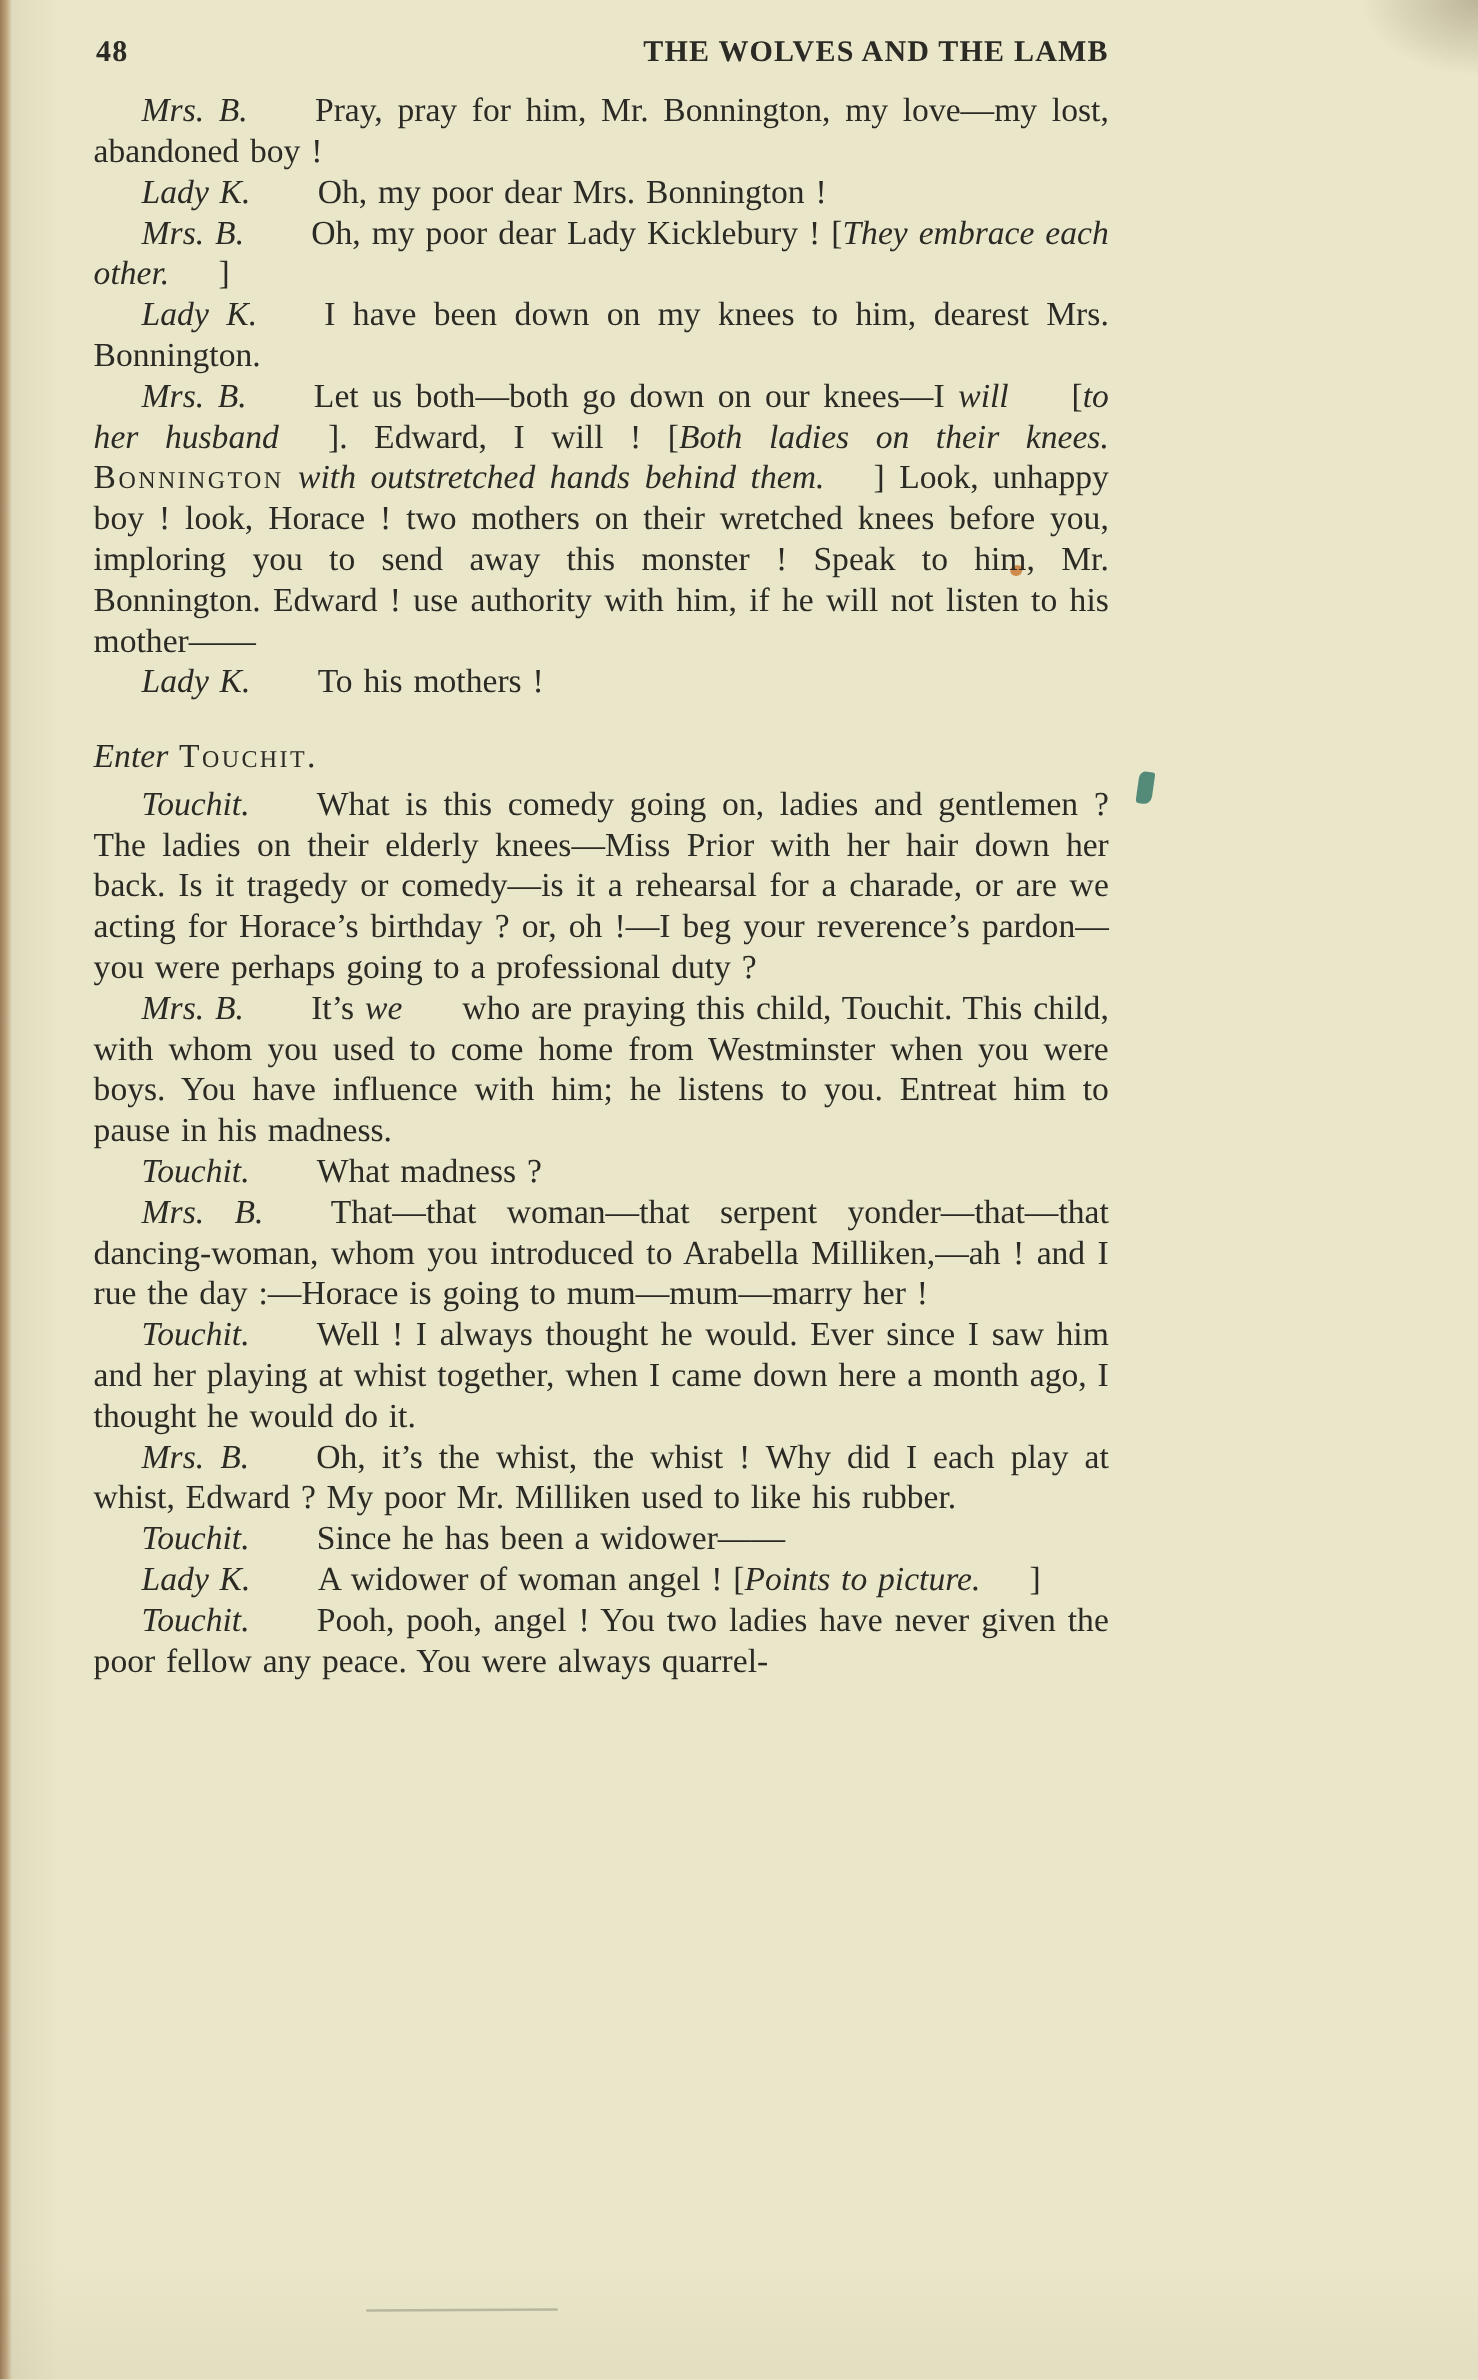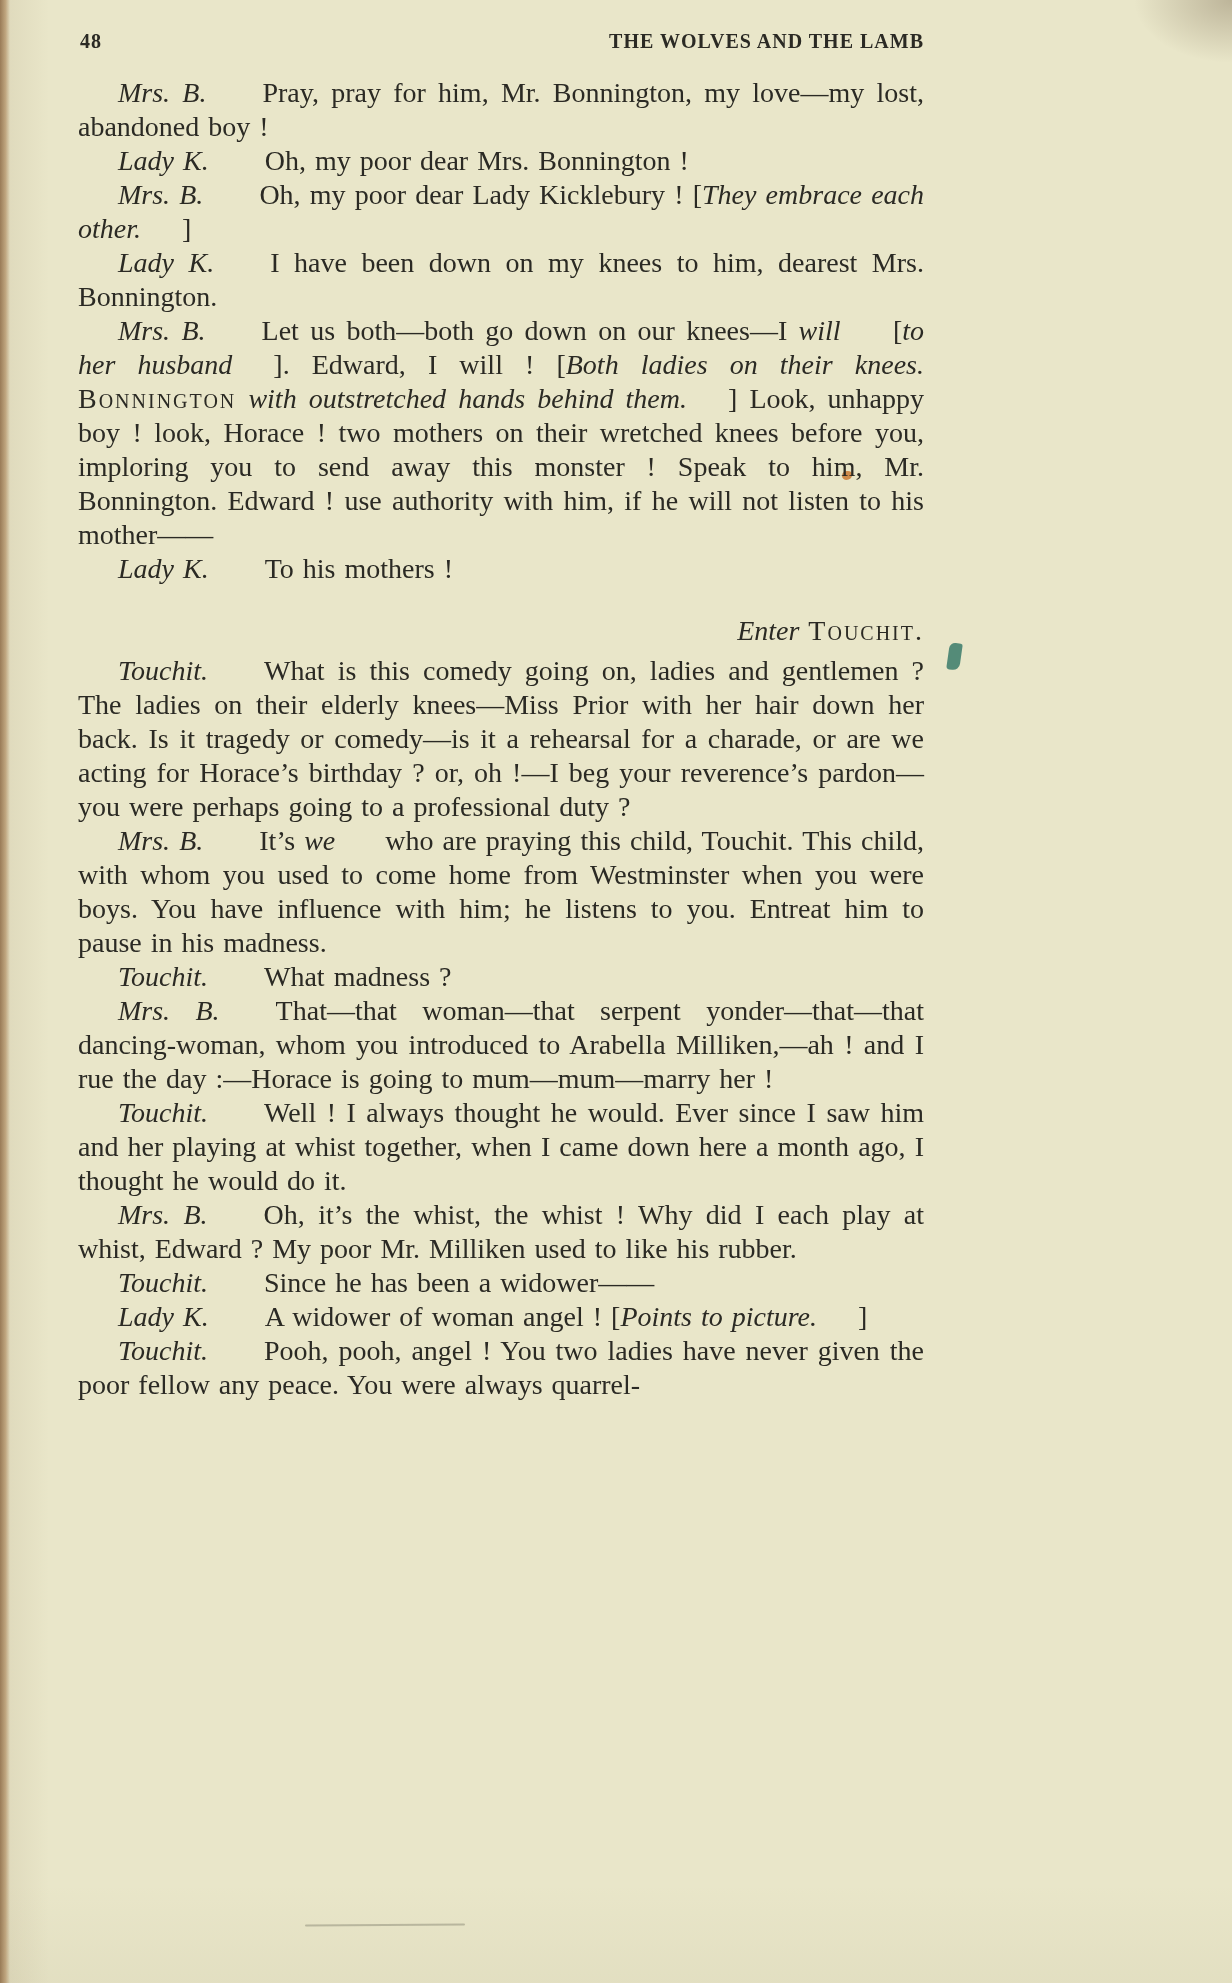--- a/index.html
+++ b/index.html
@@ -41,35 +41,35 @@
     position: absolute; left: 842px; top: 471px; width: 10px; height: 9px;
     background: var(--mark-orange); border-radius: 50% 40% 55% 45%; opacity: 0.8;
   }
   .scan-line-bottom {
     position: absolute; left: 305px; top: 1924px; width: 160px; height: 2px;
     background: rgba(80, 80, 65, 0.30); border-radius: 2px; transform: rotate(-0.3deg);
   }
 
   .running-head {
     position: absolute; top: 30px; left: 78px; width: 846px;
-    font-weight: bold; font-size: 20px; letter-spacing: 1px;
+    font-weight: bold; font-size: 25px; letter-spacing: 1px;
   }
   .page-num { position: absolute; left: 2px; top: 0; }
   .head-title { display: block; text-align: right; }
 
   .text-block {
     position: absolute; top: 76px; left: 78px; width: 846px;
     font-size: 28px; line-height: 34px;
     text-align: justify;
     word-spacing: 2px;
   }
   .text-block p { margin: 0; }
   p.speech { text-indent: 40px; }
   p.center {
-    text-align: right; text-indent: 0;
+    text-align: left; text-indent: 0;
     margin: 28px 0 6px 0;
   }
   .run-speaker { font-style: italic; padding-right: 15px; }
   .run-i { font-style: italic; }
   .run-sc { font-variant: small-caps; letter-spacing: 2px; }
   .run-n { font-style: normal; margin-left: 41px; }
 </style>
 </head>
 <body>
 

